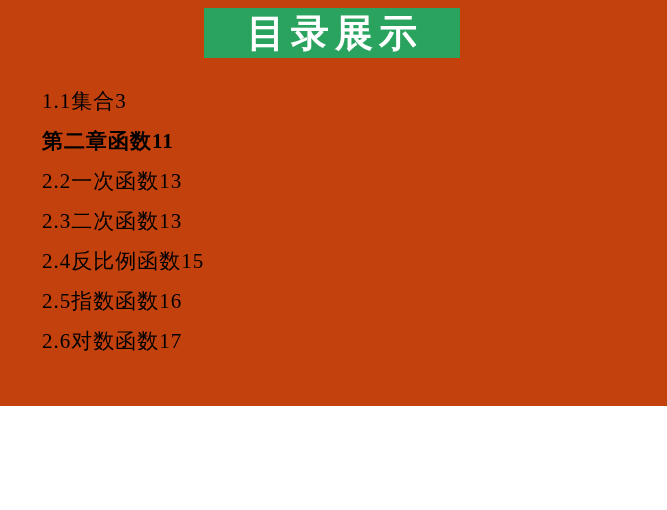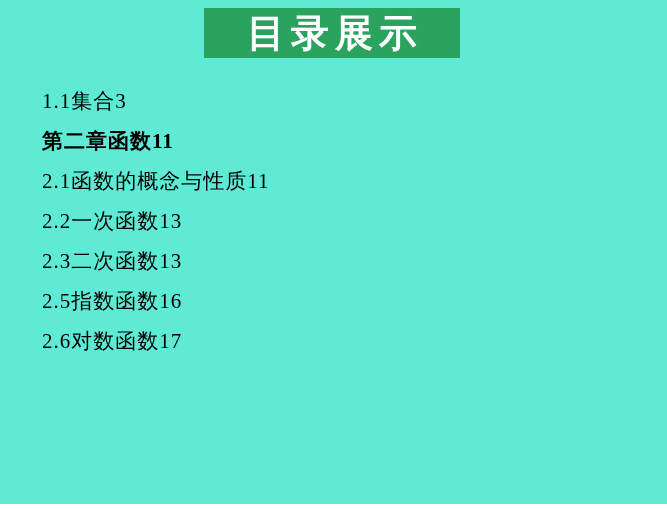--- a/index.html
+++ b/index.html
@@ -6,22 +6,22 @@
     margin: 0;
     padding: 0;
     background: #ffffff;
     width: 667px;
     height: 510px;
     overflow: hidden;
   }
   .page {
     position: relative;
     width: 667px;
-    height: 504px;
-    background: #5eead4;
+    height: 406px;
+    background: #c2410c;
   }
   .banner {
     position: absolute;
     left: 204px;
     top: 8px;
     width: 256px;
     height: 50px;
     background: #2aa35f;
     display: flex;
     align-items: center;
@@ -59,20 +59,20 @@
 
 <div class="page">
 
   <div class="banner">
     <span class="banner-text">目录展示</span>
   </div>
 
   <div class="toc">
     <div class="toc-line">1.1集合3</div>
     <div class="toc-line bold">第二章函数11</div>
-    <div class="toc-line">2.1函数的概念与性质11</div>
     <div class="toc-line">2.2一次函数13</div>
     <div class="toc-line">2.3二次函数13</div>
+    <div class="toc-line">2.4反比例函数15</div>
     <div class="toc-line">2.5指数函数16</div>
     <div class="toc-line">2.6对数函数17</div>
   </div>
 
 </div>
 
 </body></html>

